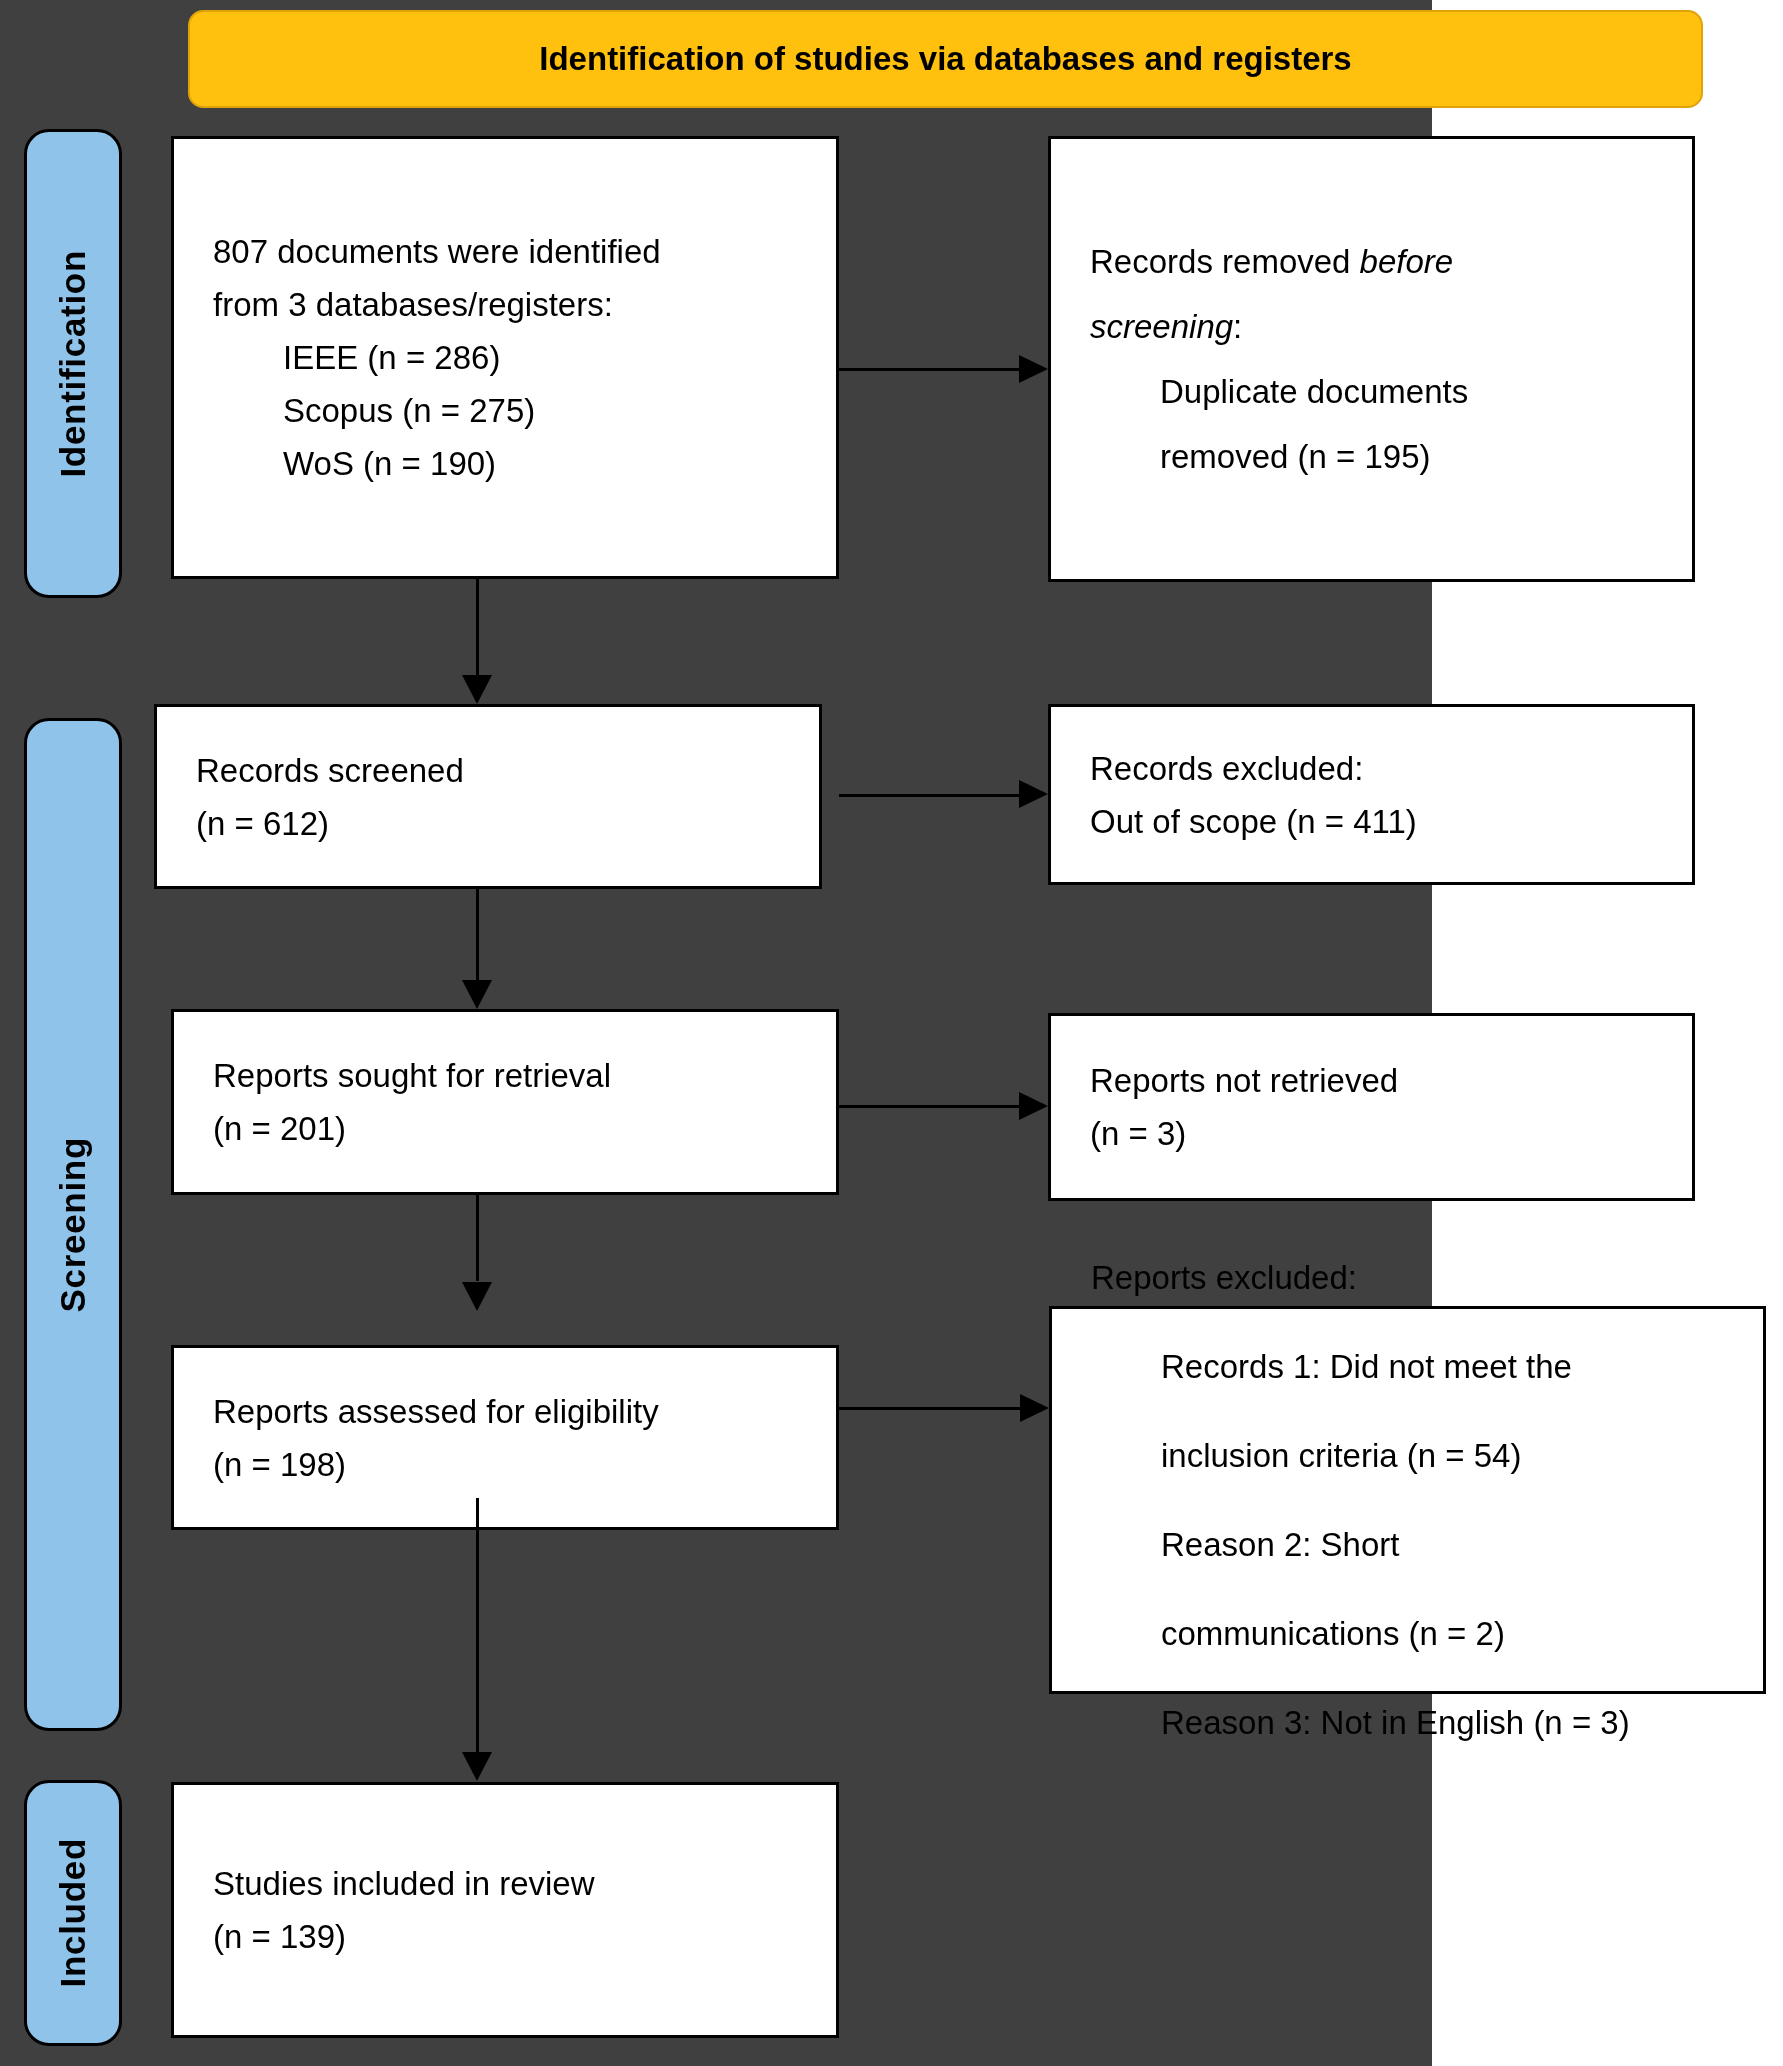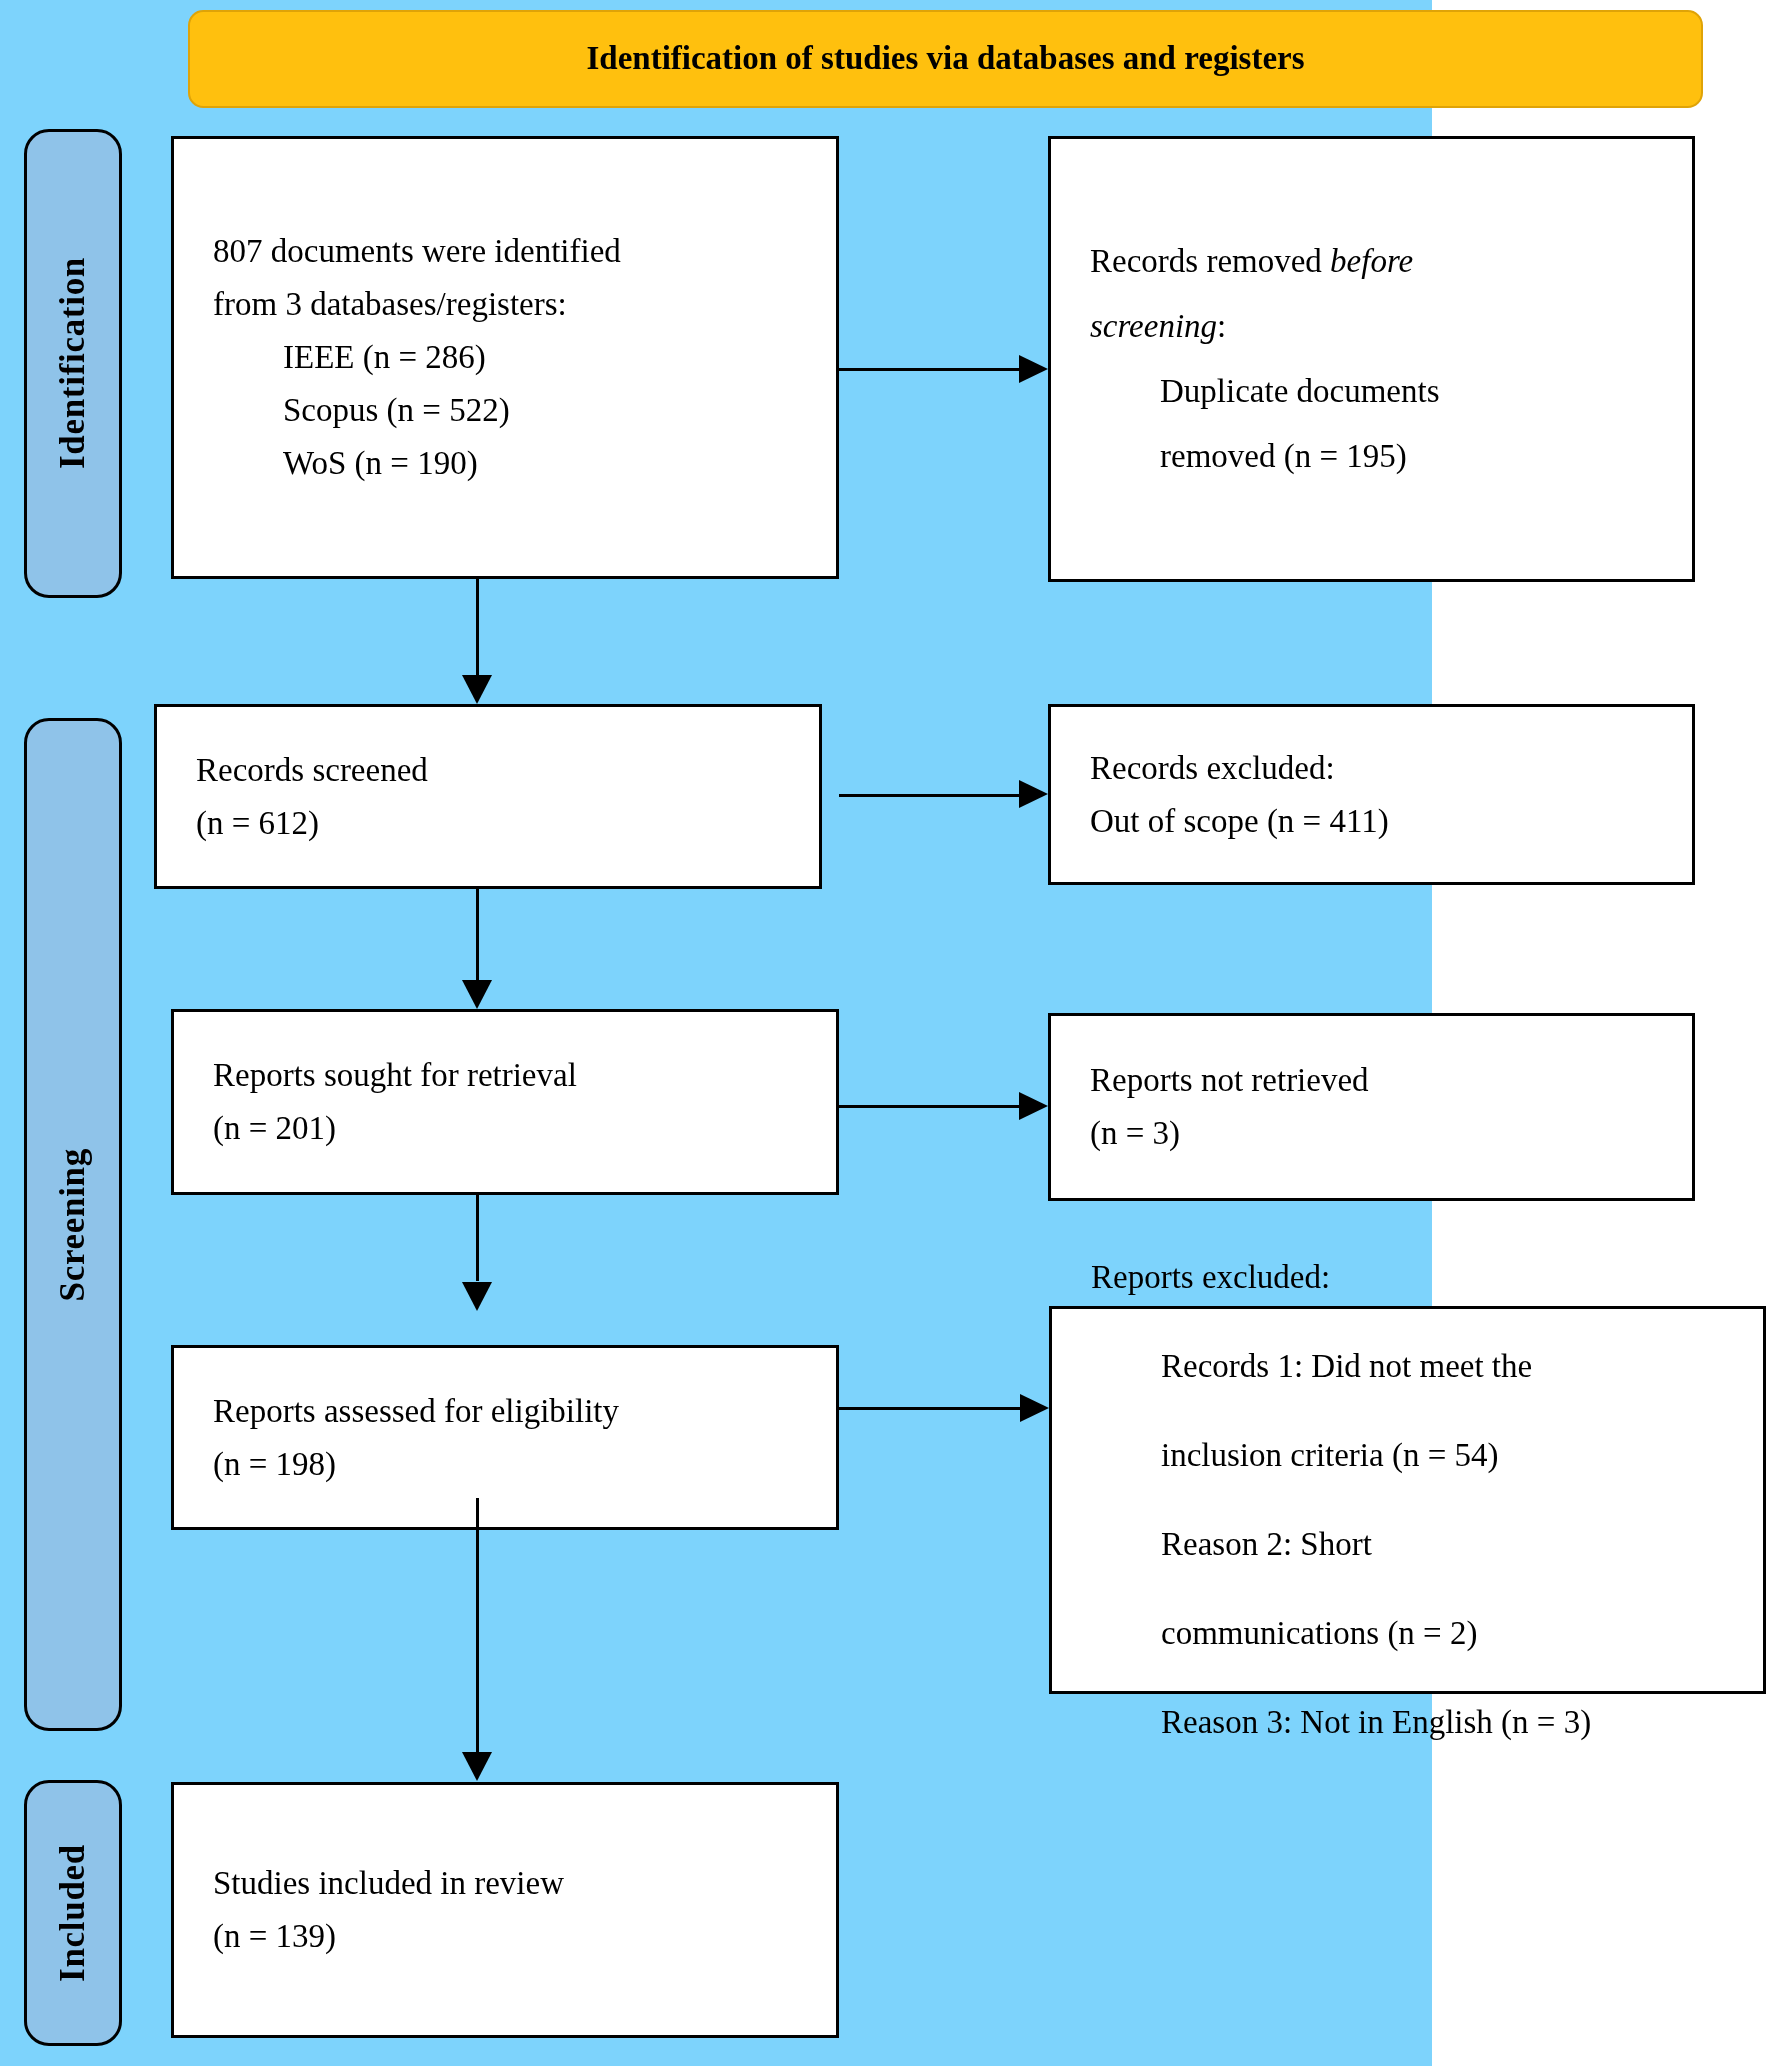--- a/index.html
+++ b/index.html
@@ -1,20 +1,20 @@
 <!DOCTYPE html>
 <html style="font-size:11px"><head>
 <meta charset="utf-8">
 <style>
   html,body { margin:0; padding:0; background:#ffffff; }
   #canvas {
     position:relative;
     width:1432px; height:2066px;
-    background:#7dd3fc;
-    font-family:Liberation Serif, serif;
+    background:#404040;
+    font-family:Liberation Sans, sans-serif;
     color:#000000;
   }
   .header-banner {
     position:absolute; left:188px; top:9.8px; width:1515px; height:98px;
     background:#FFC00E; border:2.8px solid #DFA307; border-radius:15.3px;
     box-sizing:border-box;
     display:flex; align-items:center; justify-content:center;
     font-weight:bold; font-size:33px;
   }
   .stage {
@@ -65,21 +65,21 @@
     <span>Screening</span>
   </div>
   <div class="stage" style="top:1780px; height:266px;">
     <span>Included</span>
   </div>
 
   <div class="box" style="left:171px; top:136px; width:668px; height:443px;">
     <div>807 documents were identified</div>
     <div>from 3 databases/registers:</div>
     <div class="indent">IEEE (n = 286)</div>
-    <div class="indent">Scopus (n = 522)</div>
+    <div class="indent">Scopus (n = 275)</div>
     <div class="indent">WoS (n = 190)</div>
   </div>
 
   <div class="box" style="left:1048px; top:136px; width:647px; height:446px;gap:12px;">
     <div><span>Records removed </span><span class="it">before</span></div>
     <div><span class="it">screening</span><span>:</span></div>
     <div class="indent">Duplicate documents</div>
     <div class="indent">removed (n = 195)</div>
   </div>
 

